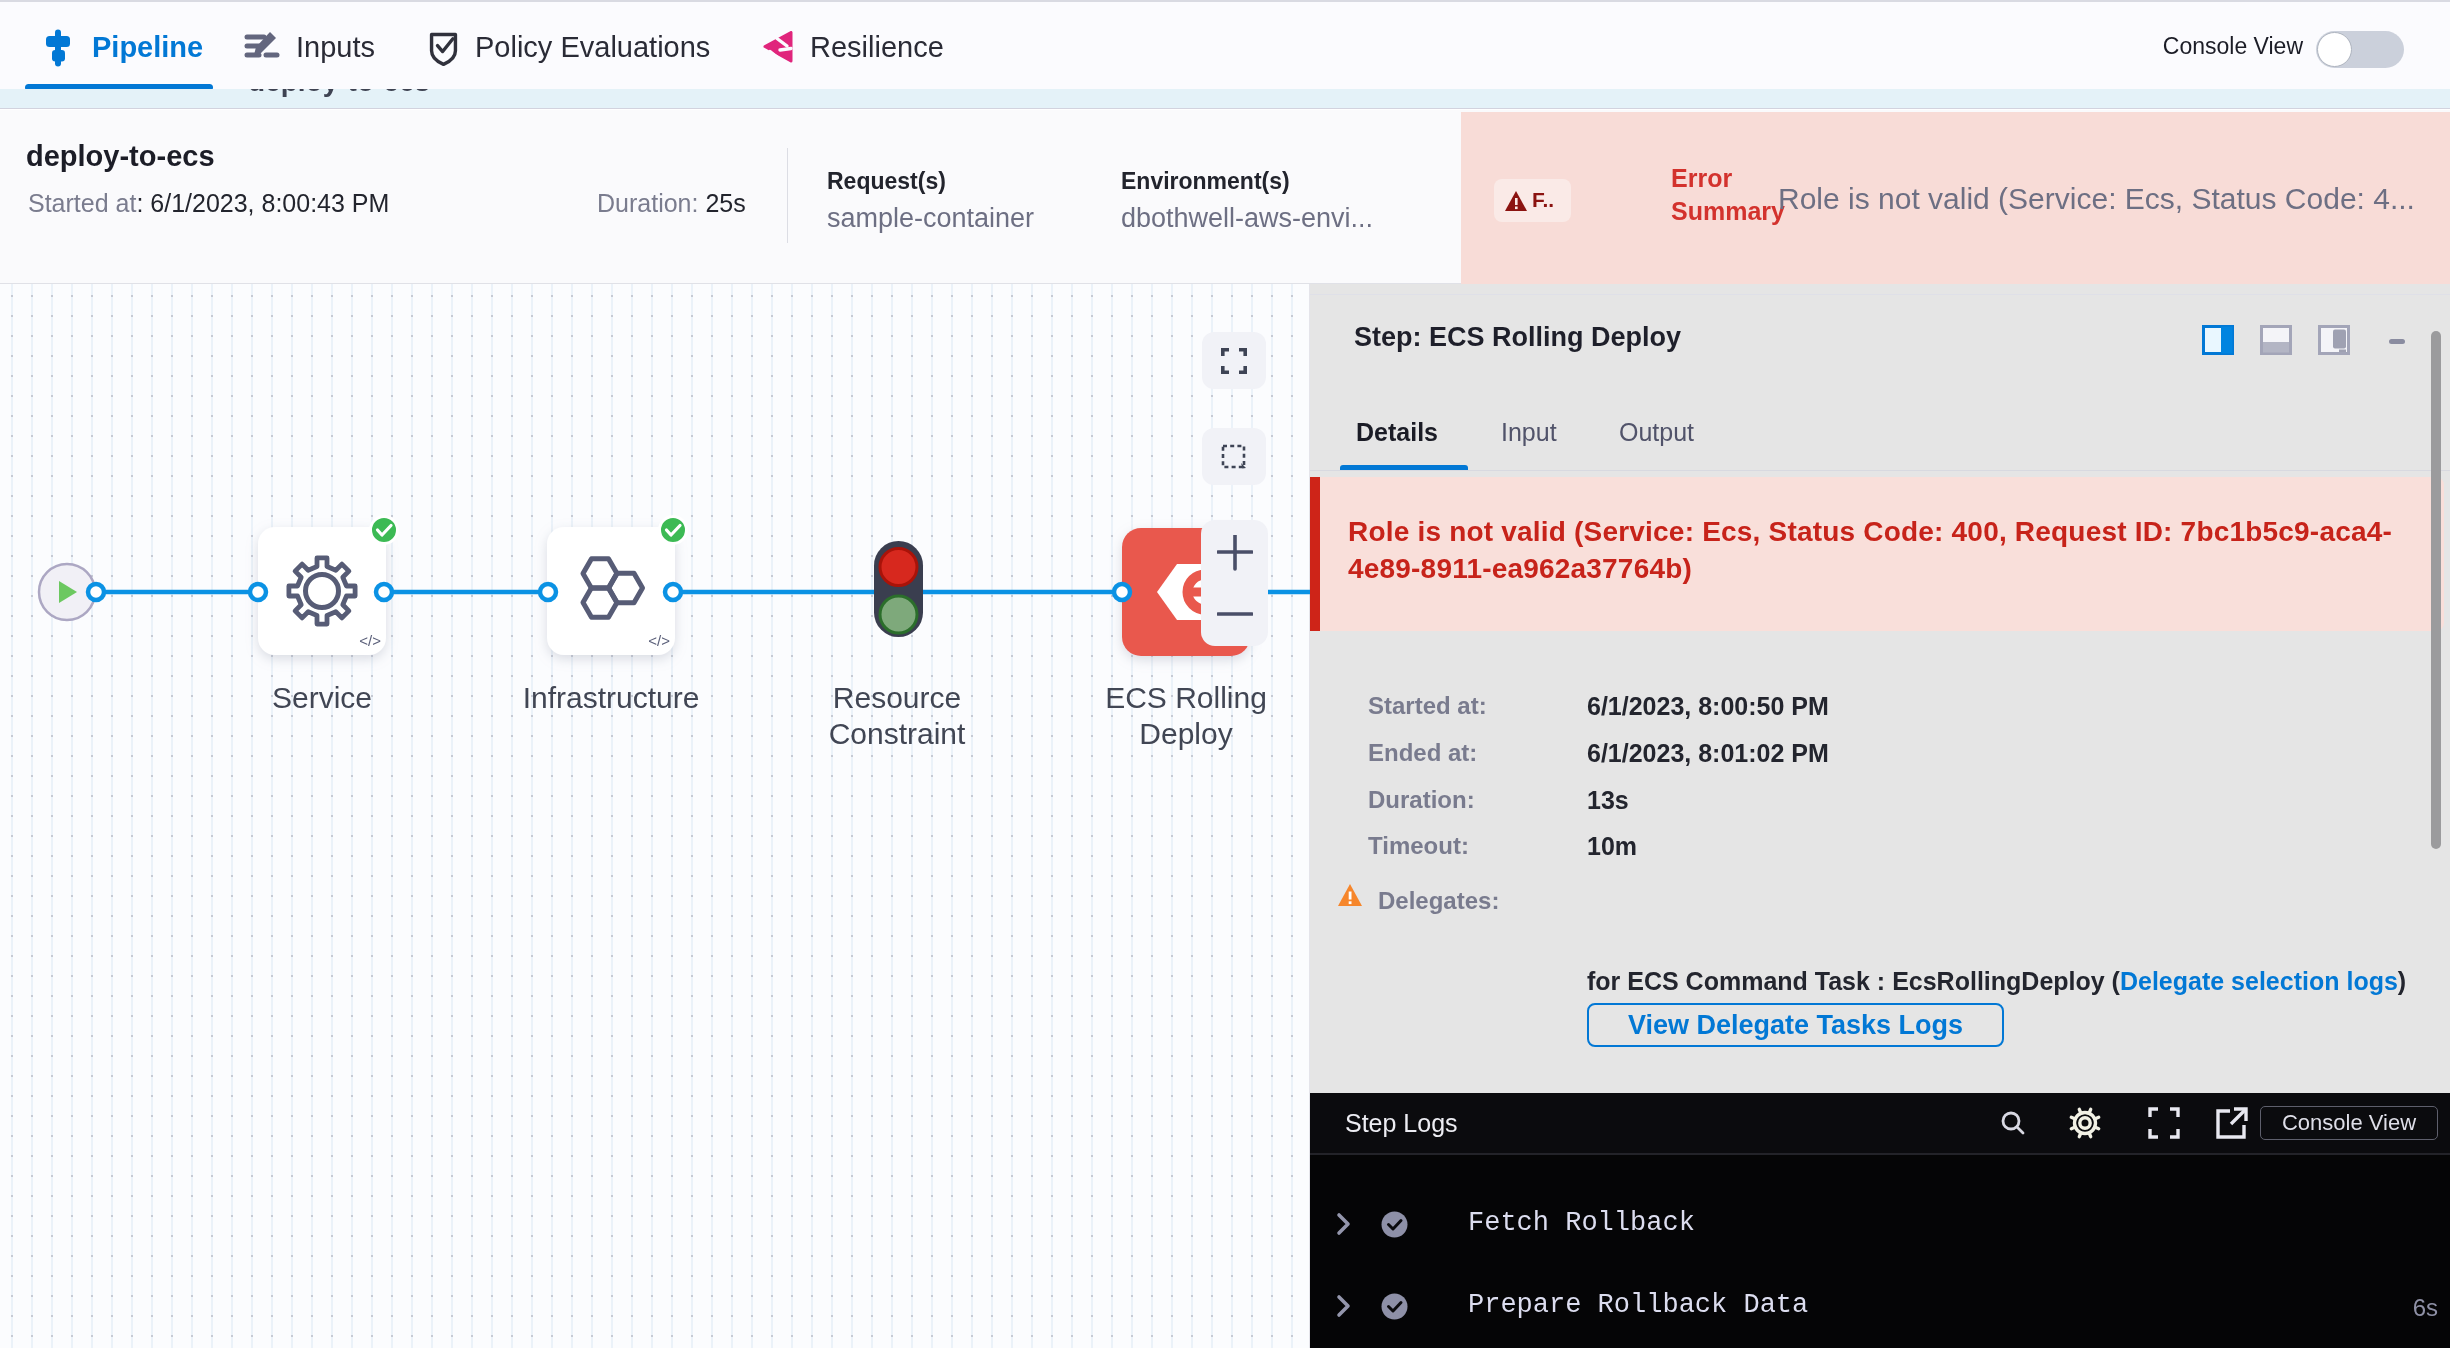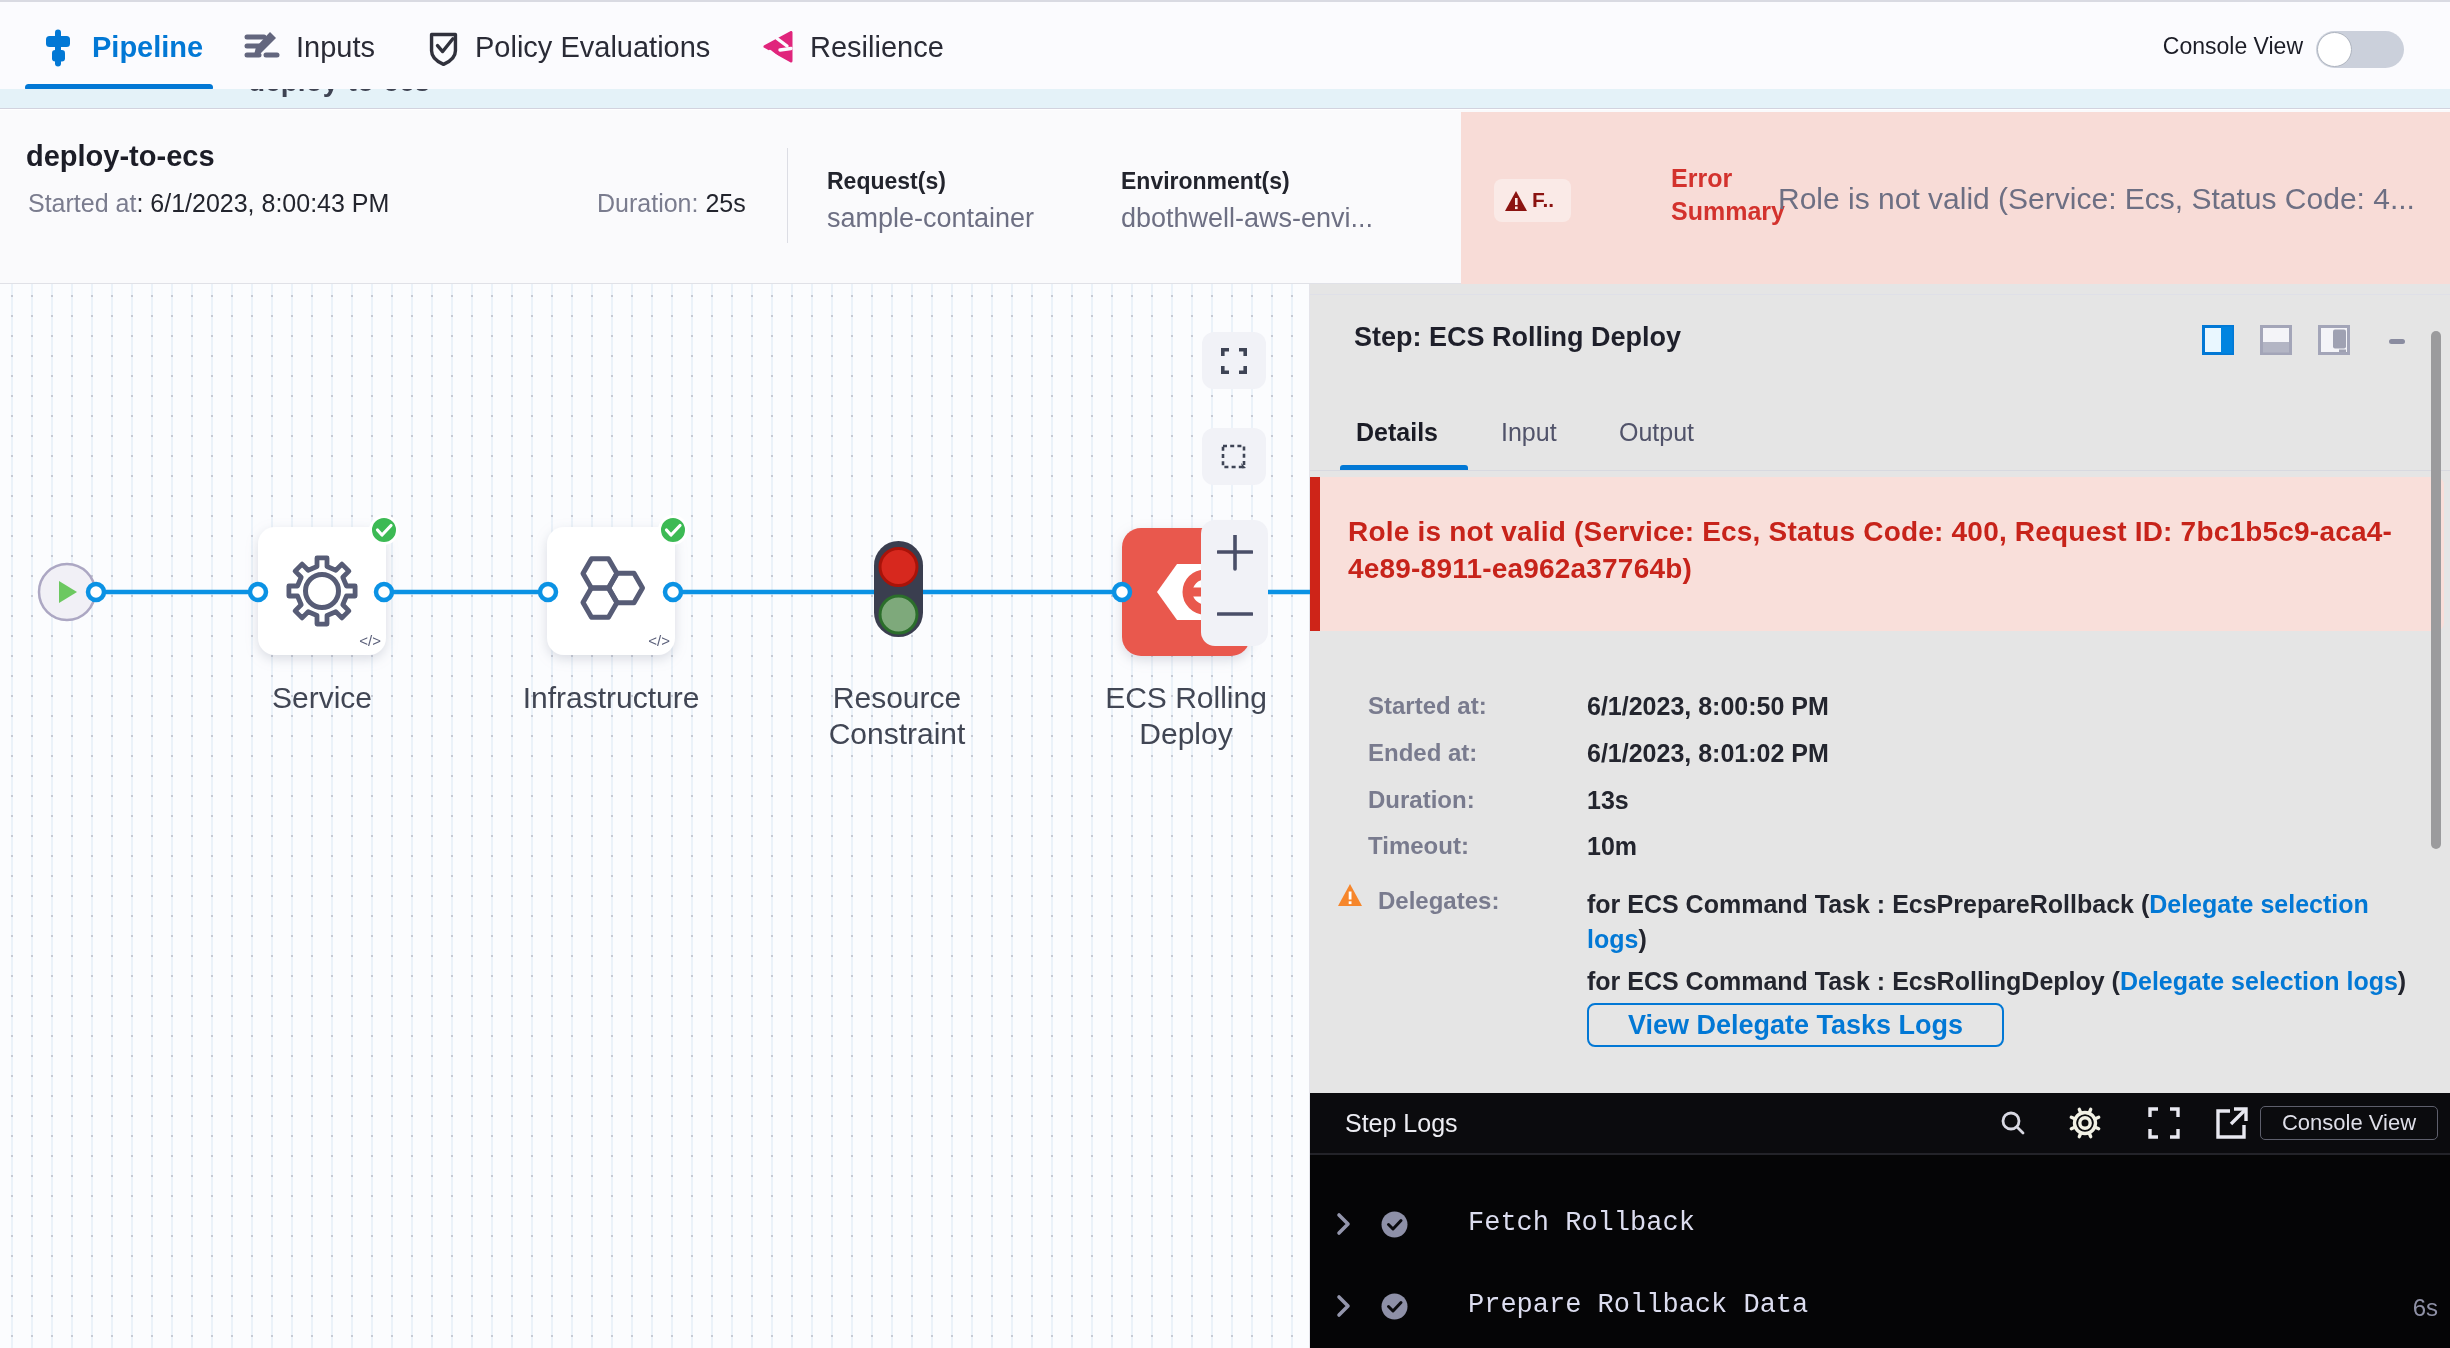--- a/index.html
+++ b/index.html
@@ -283,21 +283,20 @@
     <div class="rowlbl" style="top:502px">Duration:</div>
     <div class="rowval" style="top:502px">13s</div>
     <div class="rowlbl" style="top:548px">Timeout:</div>
     <div class="rowval" style="top:548px">10m</div>
     <svg class="abs" style="left:27px;top:599px" width="26" height="24" viewBox="0 0 26 24">
       <path d="M13 1 L25 23 H1 Z" fill="#F6862B"></path>
       <rect x="11.7" y="8.5" width="2.8" height="8" fill="#FFFFFF"></rect>
       <rect x="11.7" y="18.3" width="2.8" height="2.8" fill="#FFFFFF"></rect>
     </svg>
     <div class="rowlbl" style="top:603px;left:68px">Delegates:</div>
-    <div class="rowval" id="del-p1" style="top:603px">for ECS Command Task : EcsPrepareRollback (<a>Delegate selection logs</a>)</div>
     <div class="rowval" style="top:683px">for ECS Command Task : EcsRollingDeploy (<a>Delegate selection logs</a>)</div>
     <div id="view-btn">View Delegate Tasks Logs</div>
 
     <div id="logs">
       <div id="logshead">
         <div class="t">Step Logs</div>
         <svg class="abs" style="left:690px;top:17px" width="26" height="26" viewBox="0 0 26 26">
           <circle cx="11" cy="11" r="8" fill="none" stroke="#D8D8E2" stroke-width="2.8"></circle>
           <line x1="17" y1="17" x2="23" y2="23" stroke="#D8D8E2" stroke-width="2.8" stroke-linecap="round"></line>
         </svg>

